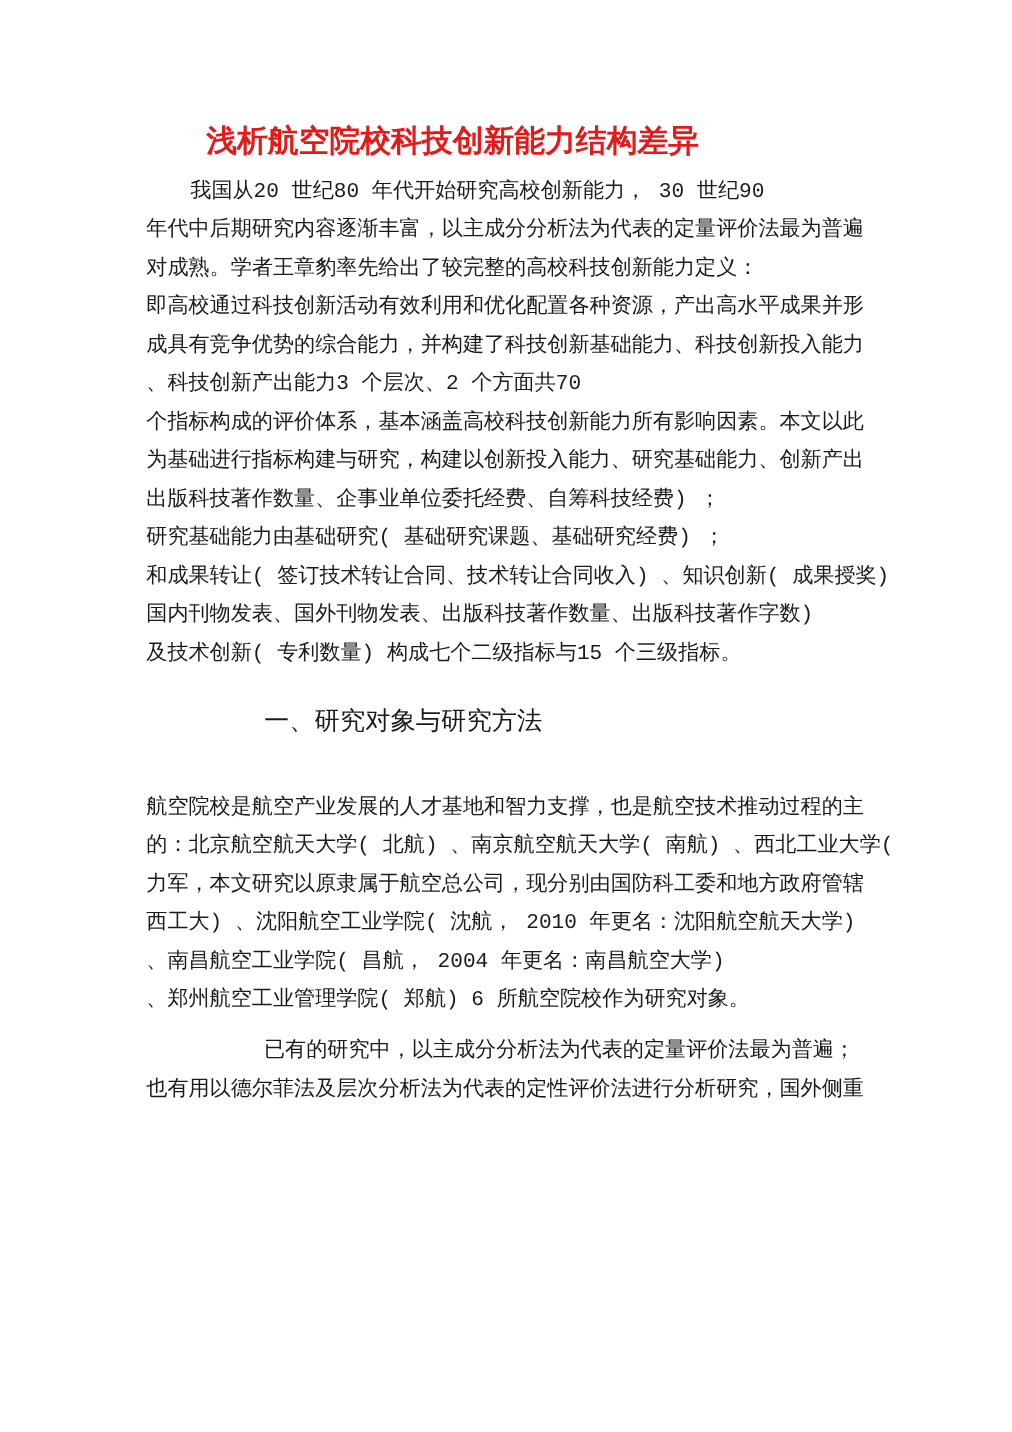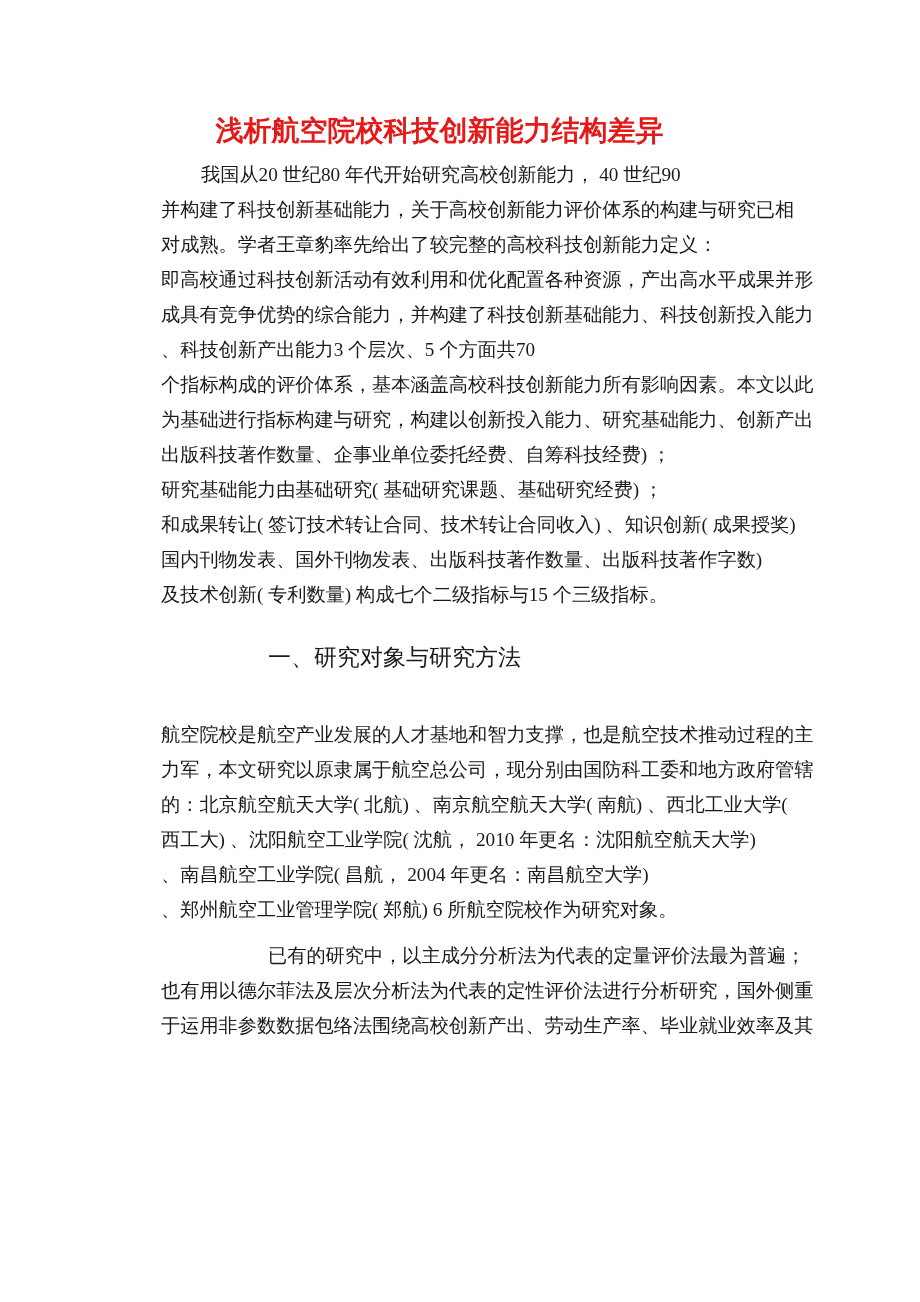--- a/index.html
+++ b/index.html
@@ -6,23 +6,22 @@
     margin: 0;
     padding: 0;
     background: #ffffff;
   }
   .page {
     position: relative;
     width: 820px;
     height: 1302px;
     background: #ffffff;
     overflow: hidden;
-    font-family: Liberation Serif, serif;
+    font-family: Liberation Mono, monospace;
     color: #1a1a1a;
-    margin-left: 28px;
   }
   .doc {
     padding: 111px 130px 0 133px;
     box-sizing: border-box;
   }
   .doc-title {
     margin: 0 0 6px 0;
     font-size: 28px;
     line-height: 40px;
     font-weight: bold;
@@ -58,46 +57,45 @@
 </style>
 </head>
 <body>
 
 <div class="page">
   <div class="doc">
 
     <h1 class="doc-title" style="color: rgb(228, 26, 26);">浅析航空院校科技创新能力结构差异</h1>
 
     <div class="para para-1 indent-first">
-      <div class="line">我国从20 世纪80 年代开始研究高校创新能力， 40 世纪90</div>
-      <div class="line">并构建了科技创新基础能力，关于高校创新能力评价体系的构建与研究已相</div>
+      <div class="line">我国从20 世纪80 年代开始研究高校创新能力， 30 世纪90</div>
+      <div class="line">年代中后期研究内容逐渐丰富，以主成分分析法为代表的定量评价法最为普遍</div>
       <div class="line">对成熟。学者王章豹率先给出了较完整的高校科技创新能力定义：</div>
       <div class="line">即高校通过科技创新活动有效利用和优化配置各种资源，产出高水平成果并形</div>
       <div class="line">成具有竞争优势的综合能力，并构建了科技创新基础能力、科技创新投入能力</div>
-      <div class="line">、科技创新产出能力3 个层次、5 个方面共70</div>
+      <div class="line">、科技创新产出能力3 个层次、2 个方面共70</div>
       <div class="line">个指标构成的评价体系，基本涵盖高校科技创新能力所有影响因素。本文以此</div>
       <div class="line">为基础进行指标构建与研究，构建以创新投入能力、研究基础能力、创新产出</div>
       <div class="line">出版科技著作数量、企事业单位委托经费、自筹科技经费) ；</div>
       <div class="line">研究基础能力由基础研究( 基础研究课题、基础研究经费) ；</div>
       <div class="line">和成果转让( 签订技术转让合同、技术转让合同收入) 、知识创新( 成果授奖)</div>
       <div class="line">国内刊物发表、国外刊物发表、出版科技著作数量、出版科技著作字数)</div>
       <div class="line">及技术创新( 专利数量) 构成七个二级指标与15 个三级指标。</div>
     </div>
 
     <h2 class="section-heading">一、研究对象与研究方法</h2>
 
     <div class="para para-2">
       <div class="line">航空院校是航空产业发展的人才基地和智力支撑，也是航空技术推动过程的主</div>
+      <div class="line">的：北京航空航天大学( 北航) 、南京航空航天大学( 南航) 、西北工业大学(</div>
       <div class="line">力军，本文研究以原隶属于航空总公司，现分别由国防科工委和地方政府管辖</div>
-      <div class="line">的：北京航空航天大学( 北航) 、南京航空航天大学( 南航) 、西北工业大学(</div>
       <div class="line">西工大) 、沈阳航空工业学院( 沈航， 2010 年更名：沈阳航空航天大学)</div>
       <div class="line">、南昌航空工业学院( 昌航， 2004 年更名：南昌航空大学)</div>
       <div class="line">、郑州航空工业管理学院( 郑航) 6 所航空院校作为研究对象。</div>
     </div>
 
     <div class="para para-3">
       <div class="line">已有的研究中，以主成分分析法为代表的定量评价法最为普遍；</div>
       <div class="line">也有用以德尔菲法及层次分析法为代表的定性评价法进行分析研究，国外侧重</div>
-      <div class="line">于运用非参数数据包络法围绕高校创新产出、劳动生产率、毕业就业效率及其</div>
     </div>
 
   </div>
 </div>
 
 </body></html>

